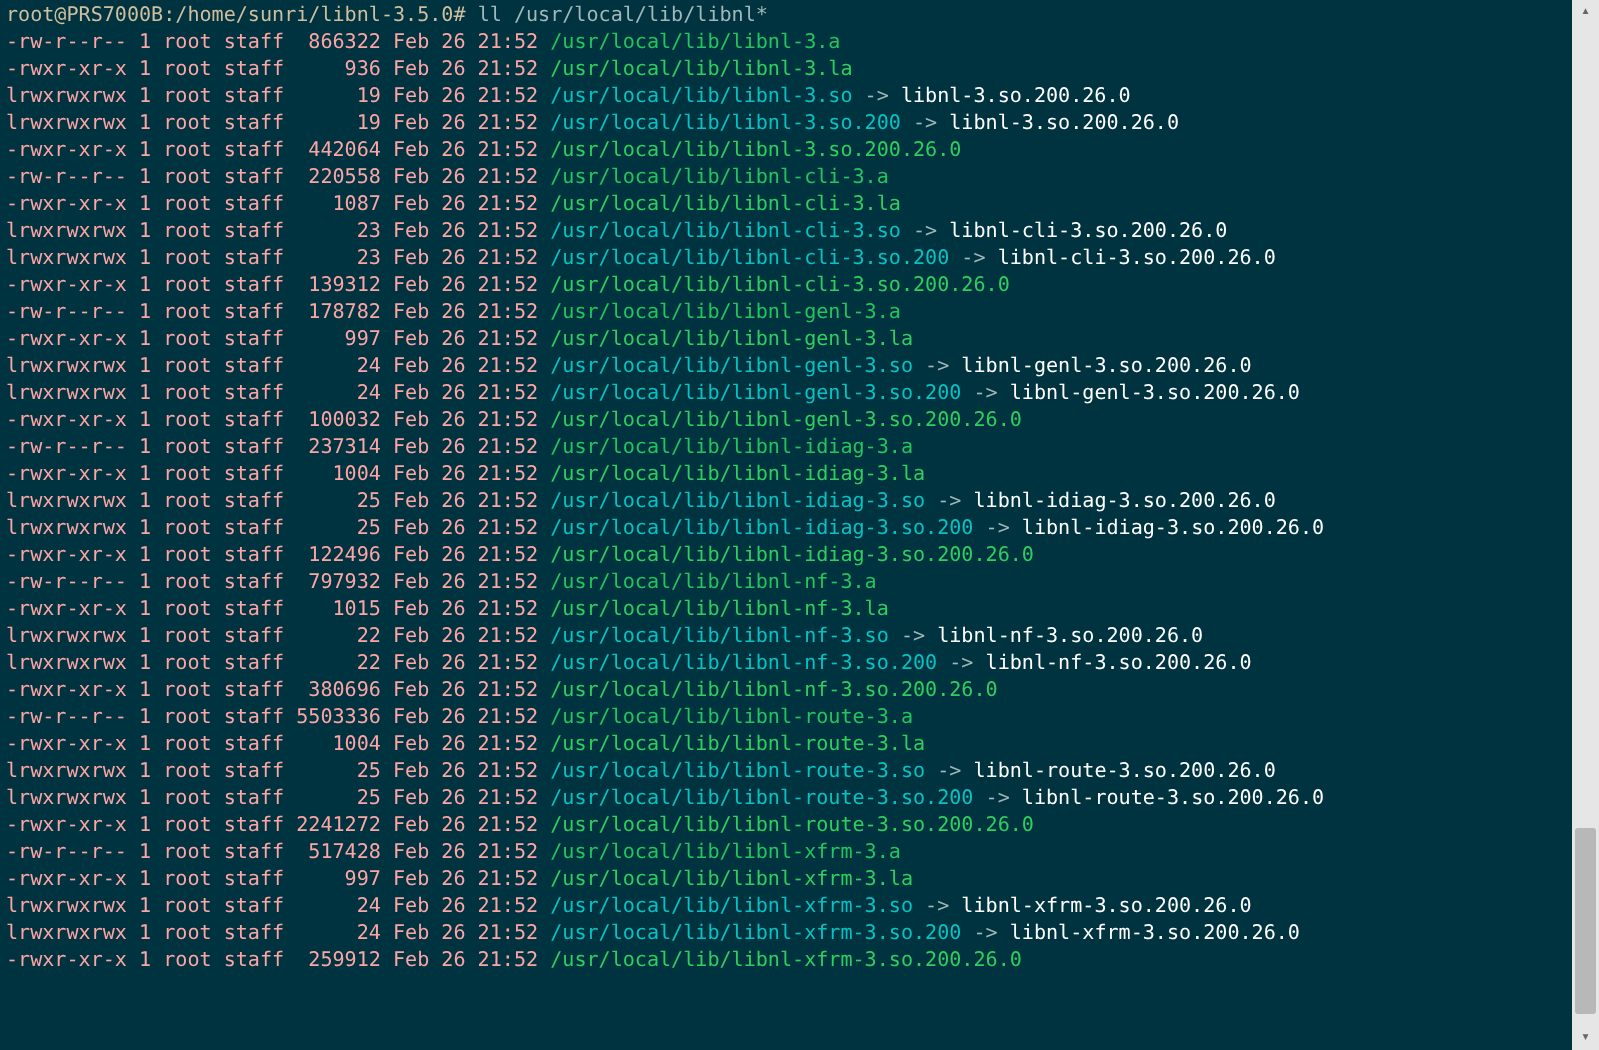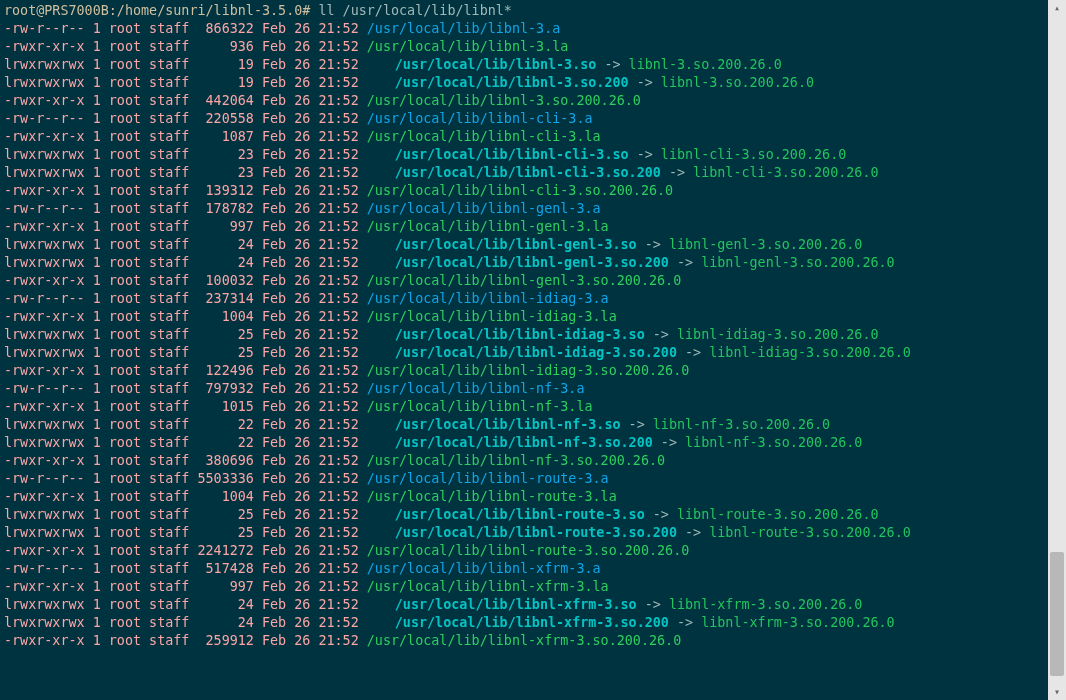--- a/index.html
+++ b/index.html
@@ -57,24 +57,24 @@
     text-align: center;
     color: #666;
     background: #e6e6e6;
   }
   .scrollbar .arrow.up { top: 0; }
   .scrollbar .arrow.down { bottom: 0; }
   .line { display: block; }
   .prompt { color: #cfbf9f; }
   .cmd    { color: #a0b8b8; }
   .perm   { color: #fca5a5; }
-  .default{ color: #0ea5e9; text-align: center; }
+  .default{ color: #22c55e; text-align: center; }
   .la     { color: #2ecf5f; font-weight: normal; } 
-  .so     { color: #05c3c3; font-weight: bold; margin-left: 28px; } 
-  .target { color: #22c55e; }                    
+  .so     { color: #05c3c3; font-weight: normal; } 
+  .target { color: #ffffff; }                    
   .arrow  { color: #a0b8b8; }
 </style>
 </head>
 <body>
 
 <div class="terminal"><span class="line"><span class="prompt">root@PRS7000B:/home/sunri/libnl-3.5.0#</span> <span class="cmd">ll /usr/local/lib/libnl*</span></span><span class="line"><span class="perm">-rw-r--r-- 1 root staff  866322 Feb 26 21:52 </span><span class="default">/usr/local/lib/libnl-3.a</span></span><span class="line"><span class="perm">-rwxr-xr-x 1 root staff     936 Feb 26 21:52 </span><span class="la">/usr/local/lib/libnl-3.la</span></span><span class="line"><span class="perm">lrwxrwxrwx 1 root staff      19 Feb 26 21:52 </span><span class="so">/usr/local/lib/libnl-3.so</span><span class="arrow"> -&gt; </span><span class="target">libnl-3.so.200.26.0</span></span><span class="line"><span class="perm">lrwxrwxrwx 1 root staff      19 Feb 26 21:52 </span><span class="so">/usr/local/lib/libnl-3.so.200</span><span class="arrow"> -&gt; </span><span class="target">libnl-3.so.200.26.0</span></span><span class="line"><span class="perm">-rwxr-xr-x 1 root staff  442064 Feb 26 21:52 </span><span class="la">/usr/local/lib/libnl-3.so.200.26.0</span></span><span class="line"><span class="perm">-rw-r--r-- 1 root staff  220558 Feb 26 21:52 </span><span class="default">/usr/local/lib/libnl-cli-3.a</span></span><span class="line"><span class="perm">-rwxr-xr-x 1 root staff    1087 Feb 26 21:52 </span><span class="la">/usr/local/lib/libnl-cli-3.la</span></span><span class="line"><span class="perm">lrwxrwxrwx 1 root staff      23 Feb 26 21:52 </span><span class="so">/usr/local/lib/libnl-cli-3.so</span><span class="arrow"> -&gt; </span><span class="target">libnl-cli-3.so.200.26.0</span></span><span class="line"><span class="perm">lrwxrwxrwx 1 root staff      23 Feb 26 21:52 </span><span class="so">/usr/local/lib/libnl-cli-3.so.200</span><span class="arrow"> -&gt; </span><span class="target">libnl-cli-3.so.200.26.0</span></span><span class="line"><span class="perm">-rwxr-xr-x 1 root staff  139312 Feb 26 21:52 </span><span class="la">/usr/local/lib/libnl-cli-3.so.200.26.0</span></span><span class="line"><span class="perm">-rw-r--r-- 1 root staff  178782 Feb 26 21:52 </span><span class="default">/usr/local/lib/libnl-genl-3.a</span></span><span class="line"><span class="perm">-rwxr-xr-x 1 root staff     997 Feb 26 21:52 </span><span class="la">/usr/local/lib/libnl-genl-3.la</span></span><span class="line"><span class="perm">lrwxrwxrwx 1 root staff      24 Feb 26 21:52 </span><span class="so">/usr/local/lib/libnl-genl-3.so</span><span class="arrow"> -&gt; </span><span class="target">libnl-genl-3.so.200.26.0</span></span><span class="line"><span class="perm">lrwxrwxrwx 1 root staff      24 Feb 26 21:52 </span><span class="so">/usr/local/lib/libnl-genl-3.so.200</span><span class="arrow"> -&gt; </span><span class="target">libnl-genl-3.so.200.26.0</span></span><span class="line"><span class="perm">-rwxr-xr-x 1 root staff  100032 Feb 26 21:52 </span><span class="la">/usr/local/lib/libnl-genl-3.so.200.26.0</span></span><span class="line"><span class="perm">-rw-r--r-- 1 root staff  237314 Feb 26 21:52 </span><span class="default">/usr/local/lib/libnl-idiag-3.a</span></span><span class="line"><span class="perm">-rwxr-xr-x 1 root staff    1004 Feb 26 21:52 </span><span class="la">/usr/local/lib/libnl-idiag-3.la</span></span><span class="line"><span class="perm">lrwxrwxrwx 1 root staff      25 Feb 26 21:52 </span><span class="so">/usr/local/lib/libnl-idiag-3.so</span><span class="arrow"> -&gt; </span><span class="target">libnl-idiag-3.so.200.26.0</span></span><span class="line"><span class="perm">lrwxrwxrwx 1 root staff      25 Feb 26 21:52 </span><span class="so">/usr/local/lib/libnl-idiag-3.so.200</span><span class="arrow"> -&gt; </span><span class="target">libnl-idiag-3.so.200.26.0</span></span><span class="line"><span class="perm">-rwxr-xr-x 1 root staff  122496 Feb 26 21:52 </span><span class="la">/usr/local/lib/libnl-idiag-3.so.200.26.0</span></span><span class="line"><span class="perm">-rw-r--r-- 1 root staff  797932 Feb 26 21:52 </span><span class="default">/usr/local/lib/libnl-nf-3.a</span></span><span class="line"><span class="perm">-rwxr-xr-x 1 root staff    1015 Feb 26 21:52 </span><span class="la">/usr/local/lib/libnl-nf-3.la</span></span><span class="line"><span class="perm">lrwxrwxrwx 1 root staff      22 Feb 26 21:52 </span><span class="so">/usr/local/lib/libnl-nf-3.so</span><span class="arrow"> -&gt; </span><span class="target">libnl-nf-3.so.200.26.0</span></span><span class="line"><span class="perm">lrwxrwxrwx 1 root staff      22 Feb 26 21:52 </span><span class="so">/usr/local/lib/libnl-nf-3.so.200</span><span class="arrow"> -&gt; </span><span class="target">libnl-nf-3.so.200.26.0</span></span><span class="line"><span class="perm">-rwxr-xr-x 1 root staff  380696 Feb 26 21:52 </span><span class="la">/usr/local/lib/libnl-nf-3.so.200.26.0</span></span><span class="line"><span class="perm">-rw-r--r-- 1 root staff 5503336 Feb 26 21:52 </span><span class="default">/usr/local/lib/libnl-route-3.a</span></span><span class="line"><span class="perm">-rwxr-xr-x 1 root staff    1004 Feb 26 21:52 </span><span class="la">/usr/local/lib/libnl-route-3.la</span></span><span class="line"><span class="perm">lrwxrwxrwx 1 root staff      25 Feb 26 21:52 </span><span class="so">/usr/local/lib/libnl-route-3.so</span><span class="arrow"> -&gt; </span><span class="target">libnl-route-3.so.200.26.0</span></span><span class="line"><span class="perm">lrwxrwxrwx 1 root staff      25 Feb 26 21:52 </span><span class="so">/usr/local/lib/libnl-route-3.so.200</span><span class="arrow"> -&gt; </span><span class="target">libnl-route-3.so.200.26.0</span></span><span class="line"><span class="perm">-rwxr-xr-x 1 root staff 2241272 Feb 26 21:52 </span><span class="la">/usr/local/lib/libnl-route-3.so.200.26.0</span></span><span class="line"><span class="perm">-rw-r--r-- 1 root staff  517428 Feb 26 21:52 </span><span class="default">/usr/local/lib/libnl-xfrm-3.a</span></span><span class="line"><span class="perm">-rwxr-xr-x 1 root staff     997 Feb 26 21:52 </span><span class="la">/usr/local/lib/libnl-xfrm-3.la</span></span><span class="line"><span class="perm">lrwxrwxrwx 1 root staff      24 Feb 26 21:52 </span><span class="so">/usr/local/lib/libnl-xfrm-3.so</span><span class="arrow"> -&gt; </span><span class="target">libnl-xfrm-3.so.200.26.0</span></span><span class="line"><span class="perm">lrwxrwxrwx 1 root staff      24 Feb 26 21:52 </span><span class="so">/usr/local/lib/libnl-xfrm-3.so.200</span><span class="arrow"> -&gt; </span><span class="target">libnl-xfrm-3.so.200.26.0</span></span><span class="line"><span class="perm">-rwxr-xr-x 1 root staff  259912 Feb 26 21:52 </span><span class="la">/usr/local/lib/libnl-xfrm-3.so.200.26.0</span></span></div>
 
 <div class="scrollbar">
   <div class="arrow up">▴</div>
   <div class="track">

